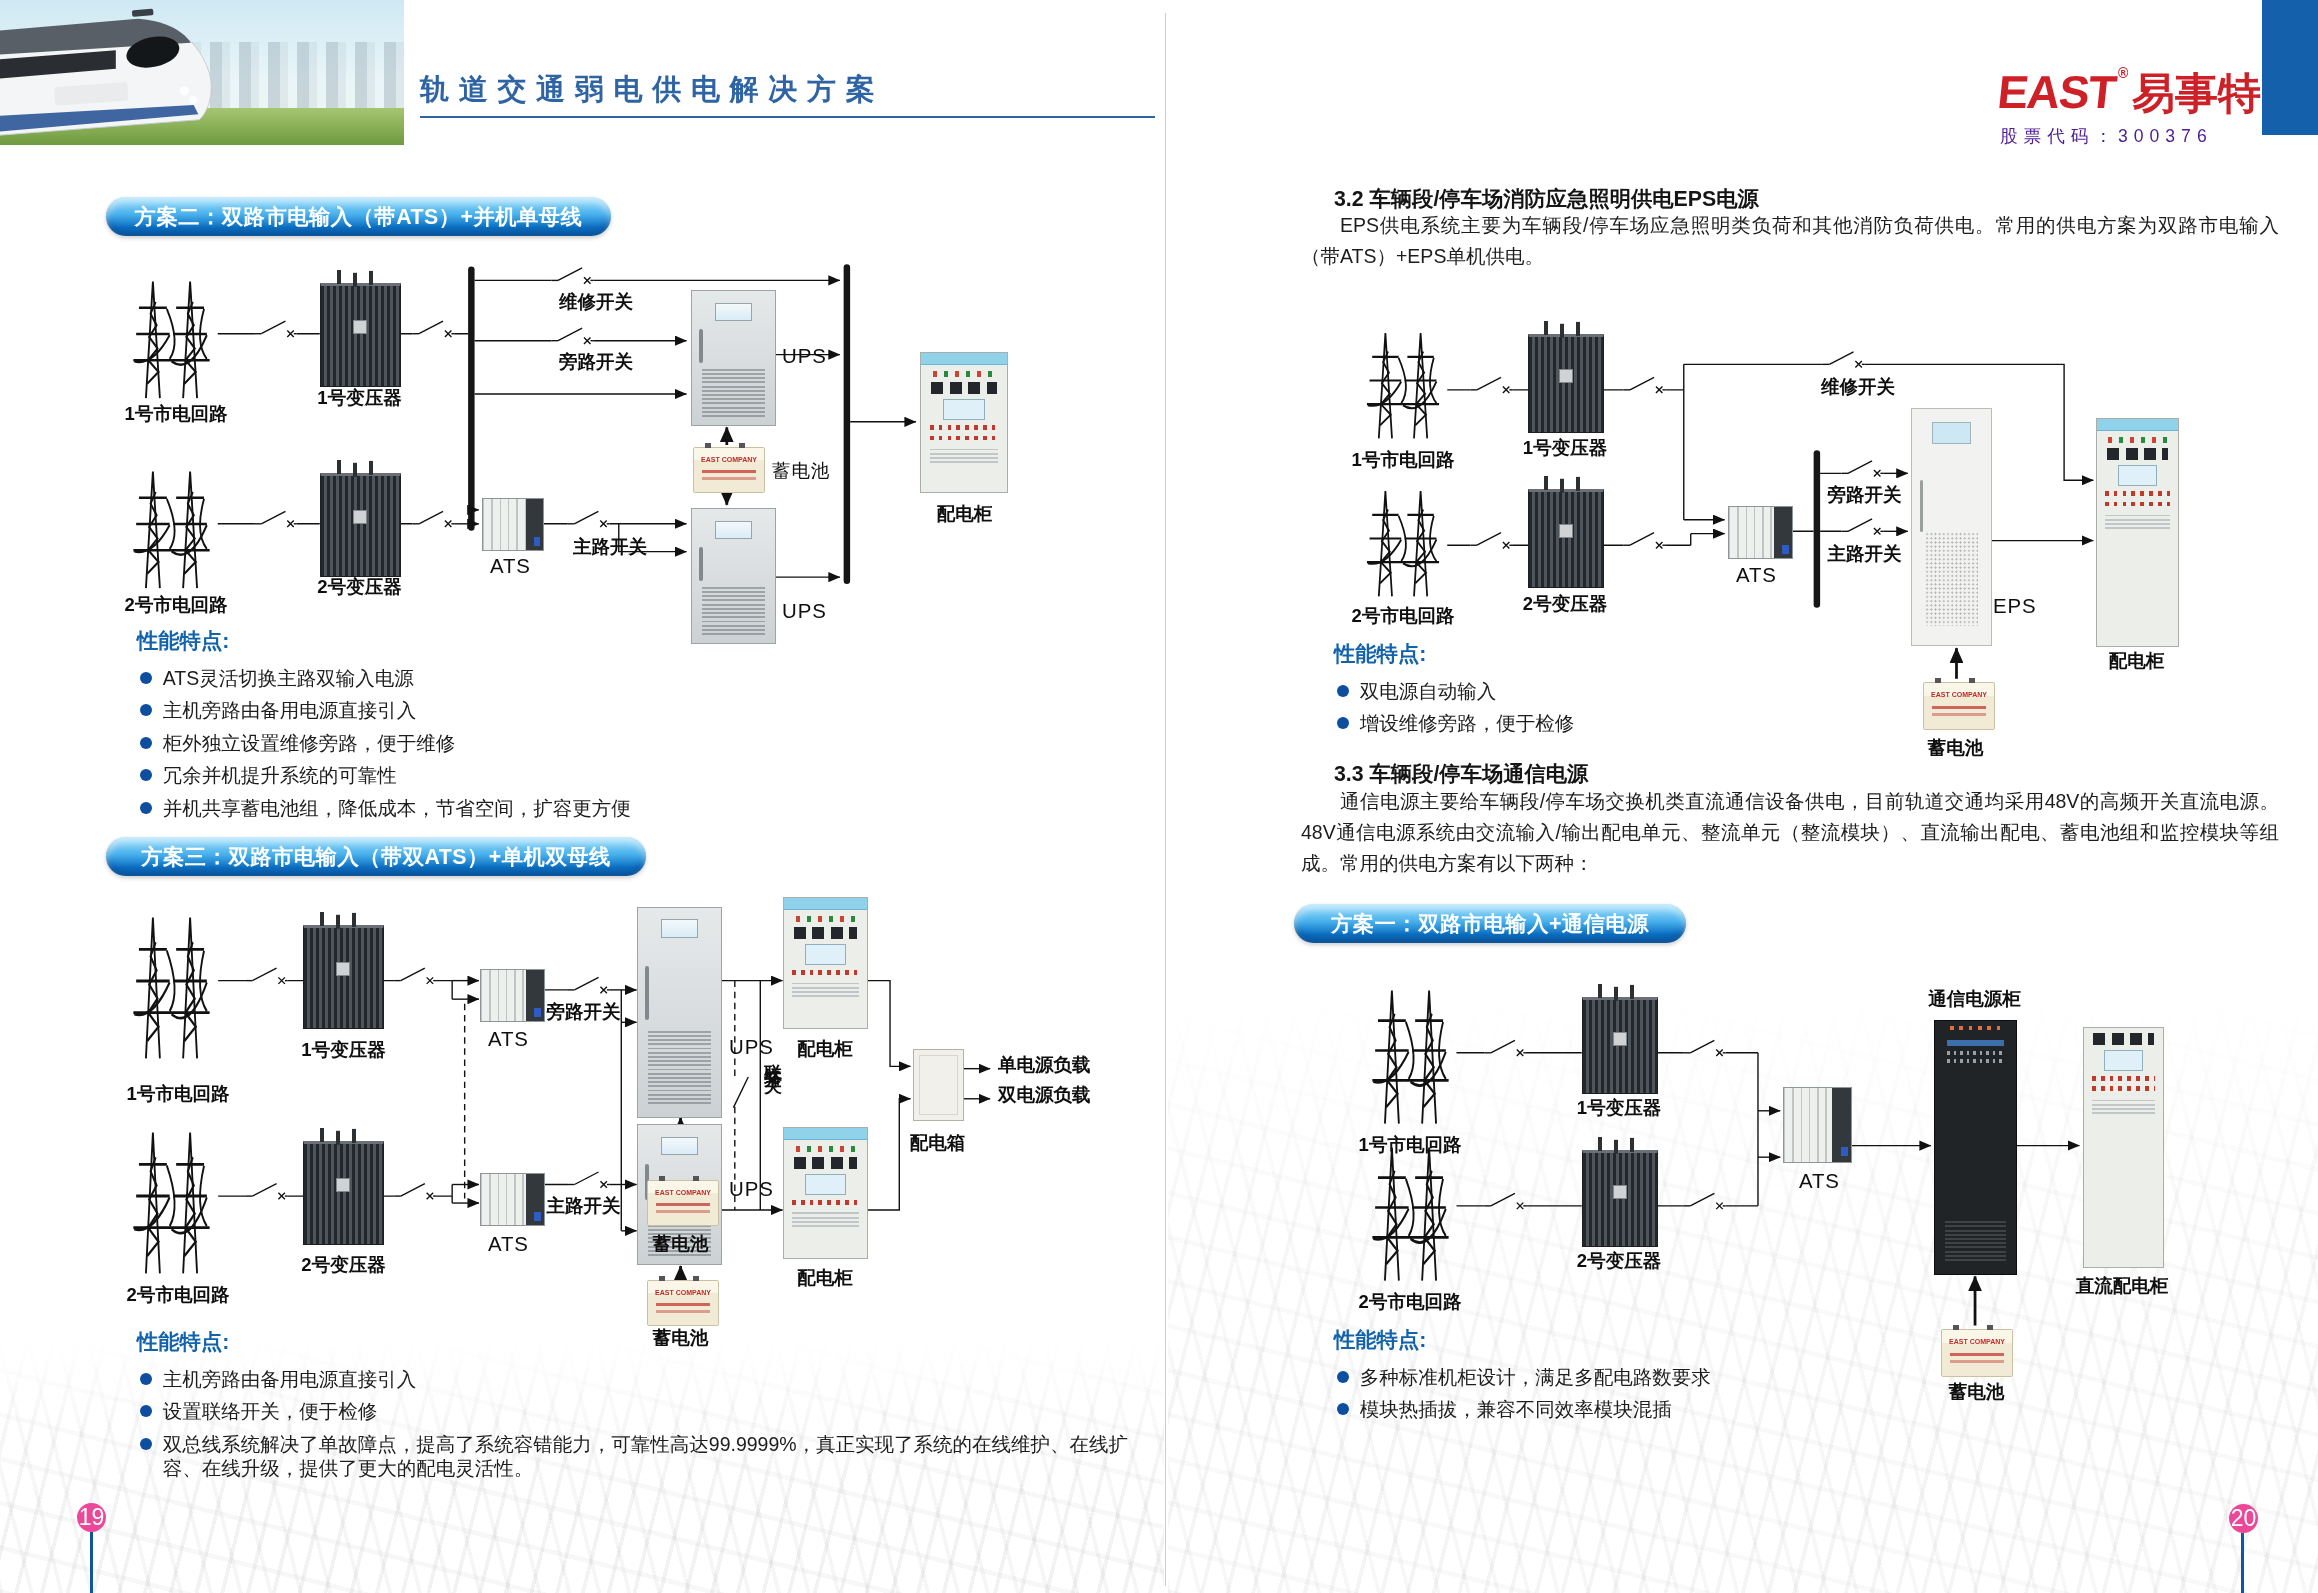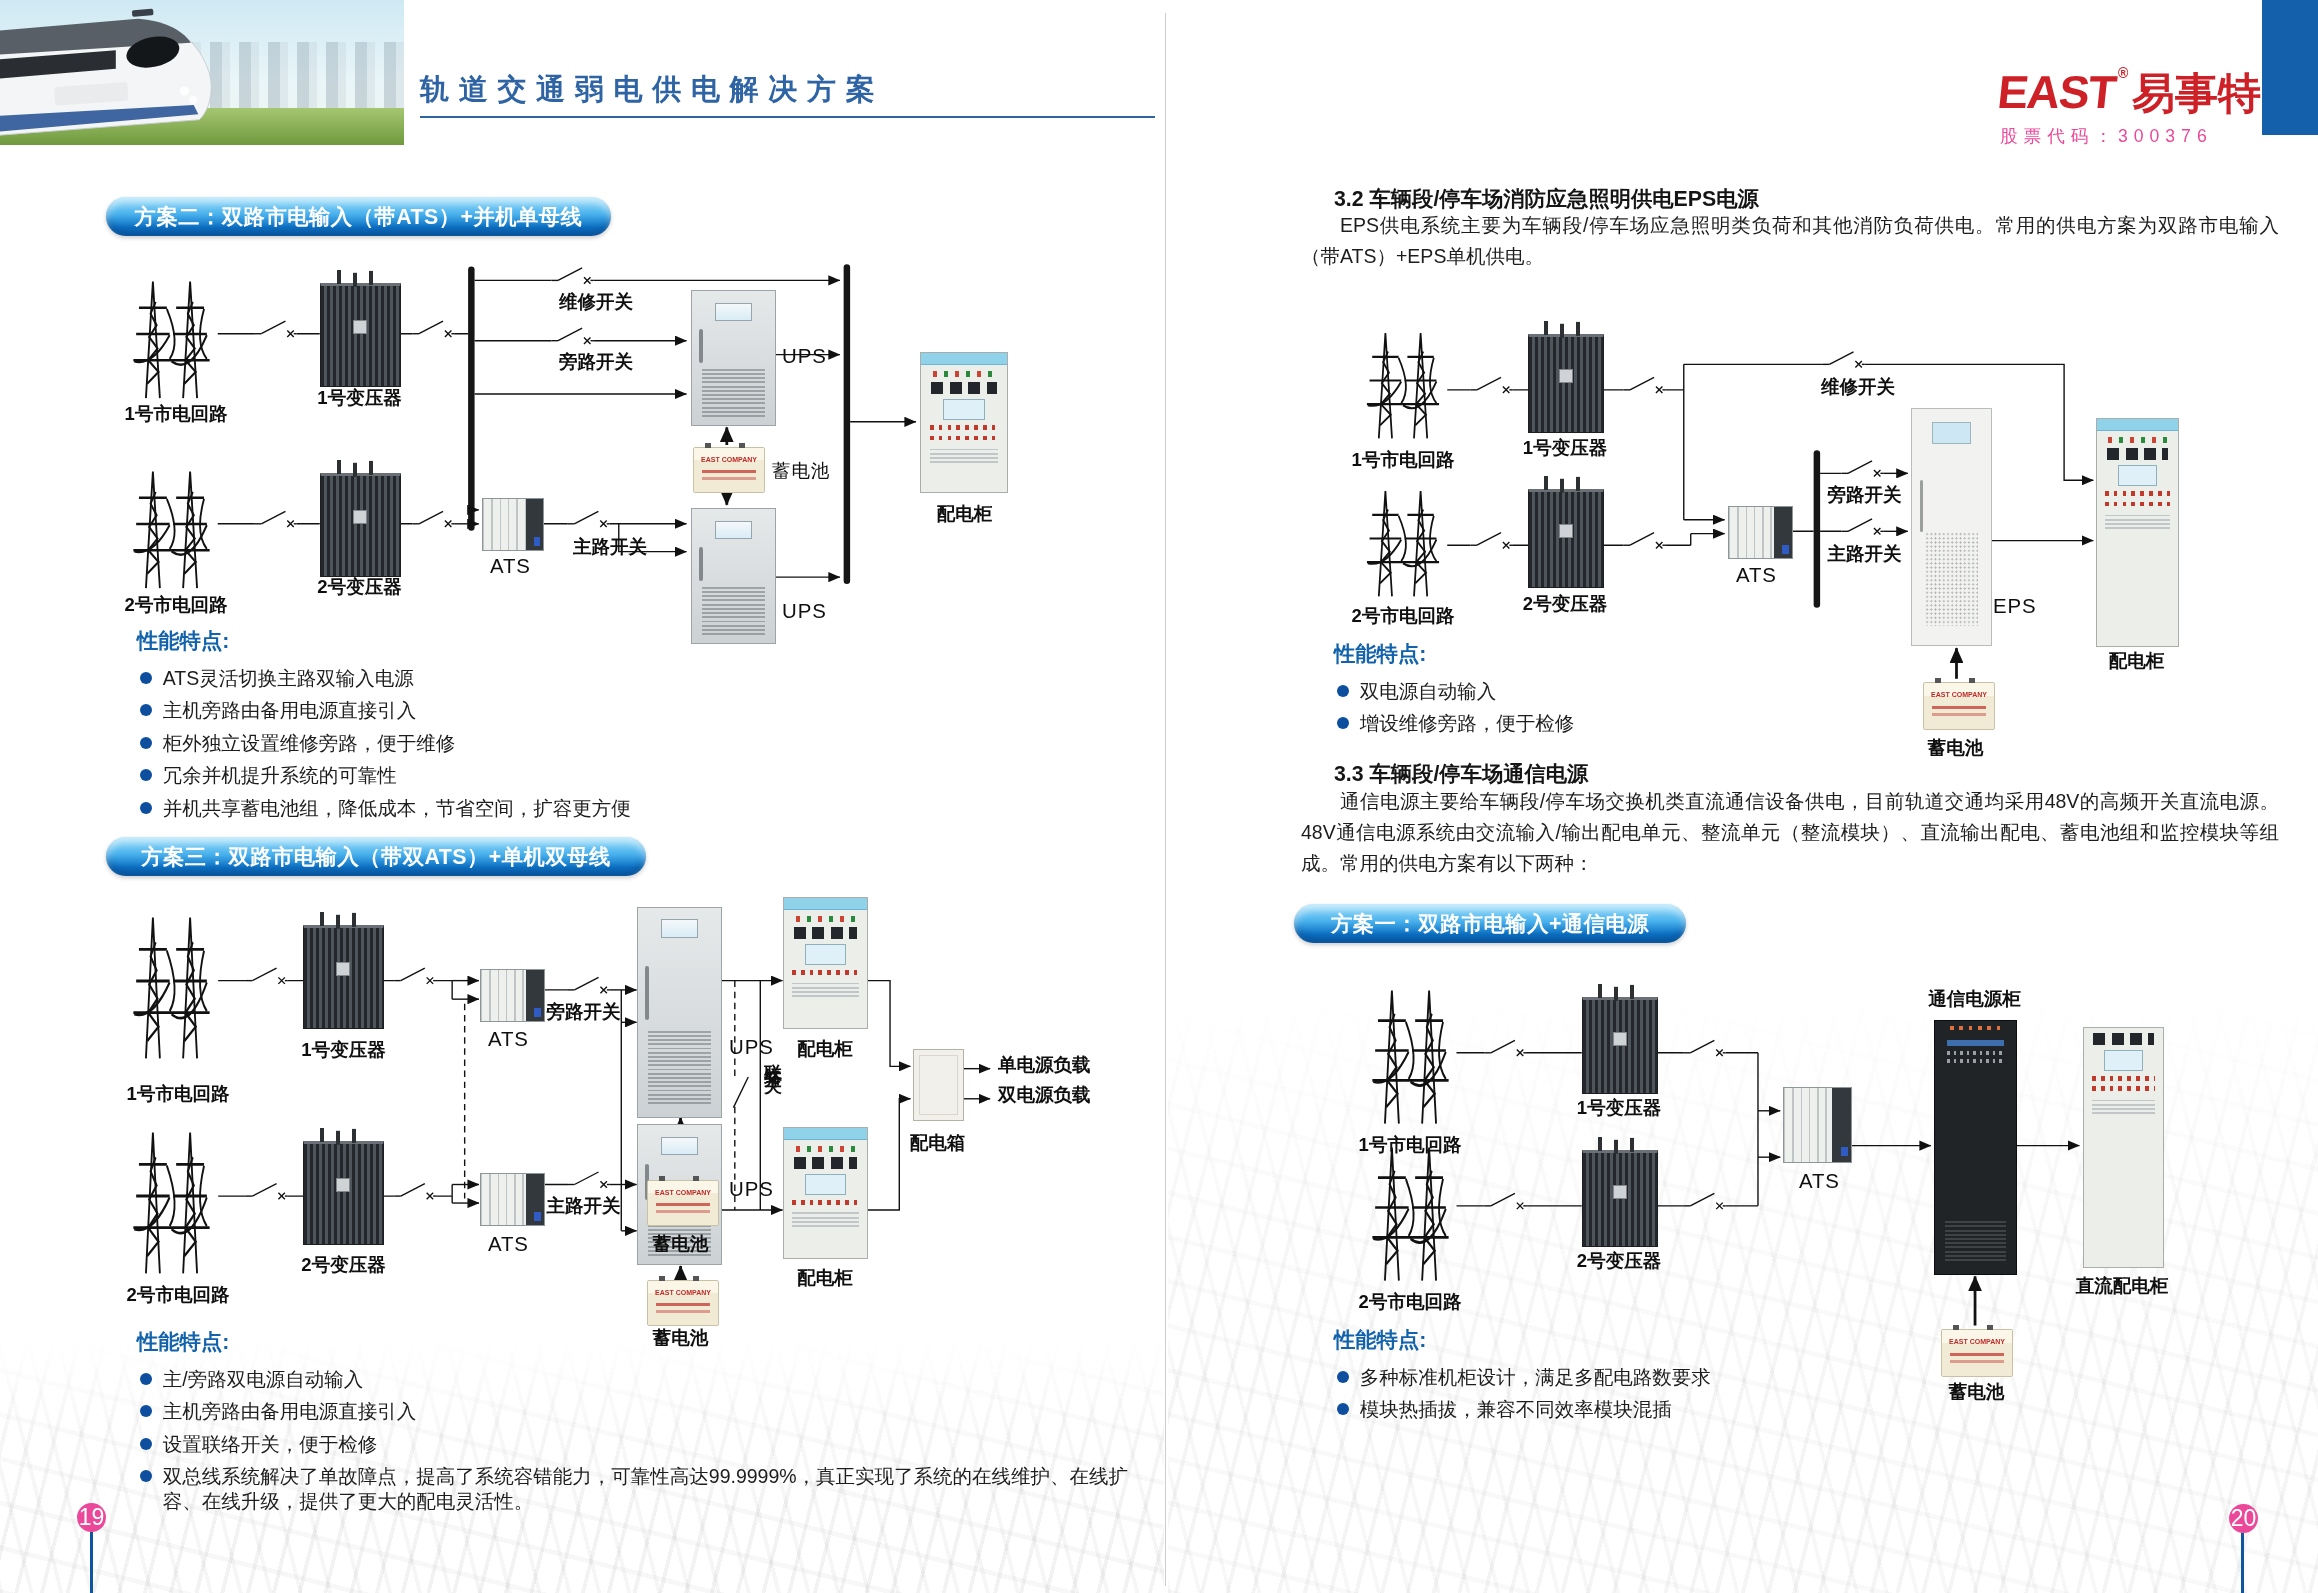--- a/index.html
+++ b/index.html
@@ -13,21 +13,21 @@
   .photo .grass{position:absolute;left:0;right:0;bottom:0;height:37px;
          background:linear-gradient(180deg,#a5c671,#6f9a3e);}
   .ptitle{position:absolute;left:420px;top:70px;font-size:29px;font-weight:bold;color:#2e63a4;letter-spacing:9.7px;white-space:nowrap;}
   .title-line{position:absolute;left:420px;top:116px;width:735px;height:1.9px;background:#2e63a4;}
   .divider{position:absolute;left:1165px;top:13px;width:1.4px;height:1573px;background:#cbcdcf;}
   .corner{position:absolute;left:2262px;top:0;width:71px;height:135px;background:#1560ab;}
   .logo{position:absolute;left:1998px;top:65px;white-space:nowrap;}
   .logo-en{font-size:46px;font-weight:900;color:#cd2027;display:inline-block;transform:skewX(-6deg);letter-spacing:-1.4px;}
   .logo-reg{font-size:14px;color:#cd2027;vertical-align:top;font-weight:bold;margin:0 3.7px 0 2.8px;}
   .logo-cn{font-size:43px;font-weight:900;color:#cd2027;font-family:"DejaVu Serif","Liberation Serif",serif;}
-  .stock{position:absolute;left:2000px;top:124px;font-size:17.6px;color:#ec4899;letter-spacing:6px;font-weight:500;white-space:nowrap;}
+  .stock{position:absolute;left:2000px;top:124px;font-size:17.6px;color:#4c1d95;letter-spacing:6px;font-weight:500;white-space:nowrap;}
   
   .banner{position:absolute;height:39px;border-radius:21.3px;display:flex;align-items:center;justify-content:center;
           color:#fff;font-size:21.3px;font-weight:bold;letter-spacing:0.5px;white-space:nowrap;
           background:linear-gradient(180deg,#9fe0fb 0%,#47b0ec 45%,#0c6fc2 78%,#0a62b0 100%);
           box-shadow:inset 0 5.6px 7.4px rgba(255,255,255,.5),inset 0 -4.6px 6.5px rgba(0,40,90,.3),0 1.9px 4.6px rgba(0,0,0,.2);}
   .sec-head{position:absolute;font-size:21.3px;font-weight:bold;color:#151515;white-space:nowrap;}
   .para{position:absolute;font-size:19.5px;color:#1d1d1d;line-height:1.6;text-align:justify;text-indent:39px;}
   .feat{position:absolute;}
   .feat-title{font-size:21.3px;font-weight:bold;color:#1263ab;margin-bottom:11px;}
   .feat-item{display:flex;align-items:flex-start;margin-bottom:8px;font-size:19.5px;color:#1d1d1d;line-height:1.25;}
@@ -337,24 +337,20 @@
   <div class="dlabel" style="left:417px;top:314px;width:111px">主路开关</div>
   <div class="elabel" style="left:618px;top:297px">UPS</div>
   <div class="dlabel" style="left:516px;top:446px;width:107px">蓄电池</div>
   <div class="dlabel" style="left:670px;top:386px;width:88px">配电柜</div>
 </div>
 
 <div class="feat" style="left:137px;top:1327px;width:1002px">
   <div class="feat-title">性能特点:</div>
   <div class="feat-item">
       <span class="dot"></span>
-      <span>主/旁路双电源自动输入</span>
-    </div>
-  <div class="feat-item">
-      <span class="dot"></span>
       <span>主机旁路由备用电源直接引入</span>
     </div>
   <div class="feat-item">
       <span class="dot"></span>
       <span>设置联络开关，便于检修</span>
     </div>
   <div class="feat-item">
       <span class="dot"></span>
       <span>双总线系统解决了单故障点，提高了系统容错能力，可靠性高达99.9999%，真正实现了系统的在线维护、在线扩容、在线升级，提供了更大的配电灵活性。</span>
     </div>

